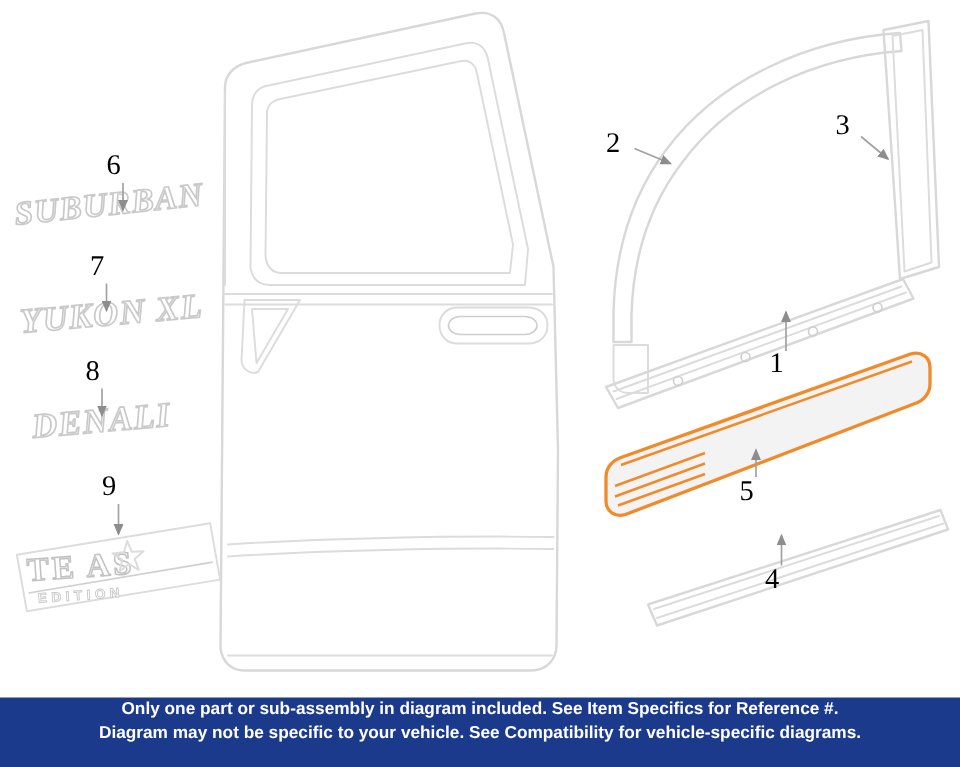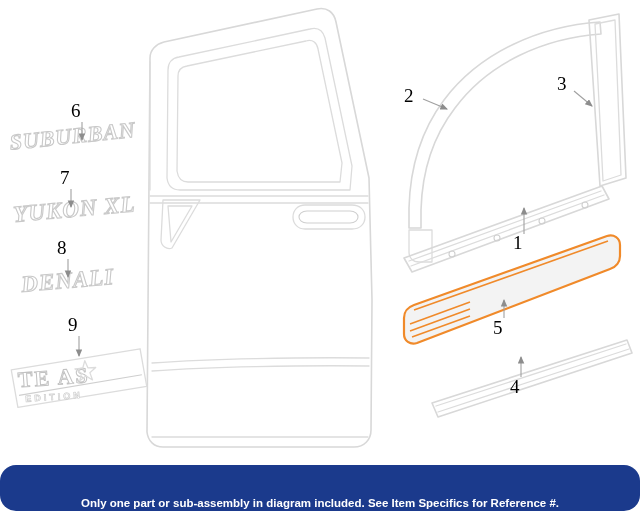--- a/index.html
+++ b/index.html
@@ -35,23 +35,22 @@
     position: absolute;
     left: 0;
     top: 465px;
     width: 640px;
     height: 46px;
     background: #1b3a8c;
     color: #ffffff;
     display: flex;
     flex-direction: column;
     align-items: center;
-    justify-content: flex-end;
+    justify-content: flex-start;
     box-sizing: border-box;
-    border-radius: 16px;
   }
   #footer .line {
     font-family: "Liberation Sans", sans-serif;
     font-size: 11.5px;
     font-weight: bold;
     line-height: 16px;
     text-align: center;
     white-space: nowrap;
   }
 </style>
@@ -200,15 +199,16 @@
   <div class="callout" style="left:557px; top:73px;">3</div>
   <div class="callout" style="left:510px; top:376px;">4</div>
   <div class="callout" style="left:493px; top:317px;">5</div>
   <div class="callout" style="left:71px;  top:100px;">6</div>
   <div class="callout" style="left:60px;  top:167px;">7</div>
   <div class="callout" style="left:57px;  top:237px;">8</div>
   <div class="callout" style="left:68px;  top:314px;">9</div>
 
   <div id="footer">
     <div class="line">Only one part or sub-assembly in diagram included. See Item Specifics for Reference #.</div>
+    <div class="line">Diagram may not be specific to your vehicle. See Compatibility for vehicle-specific diagrams.</div>
   </div>
 
 </div>
 
 </body></html>

